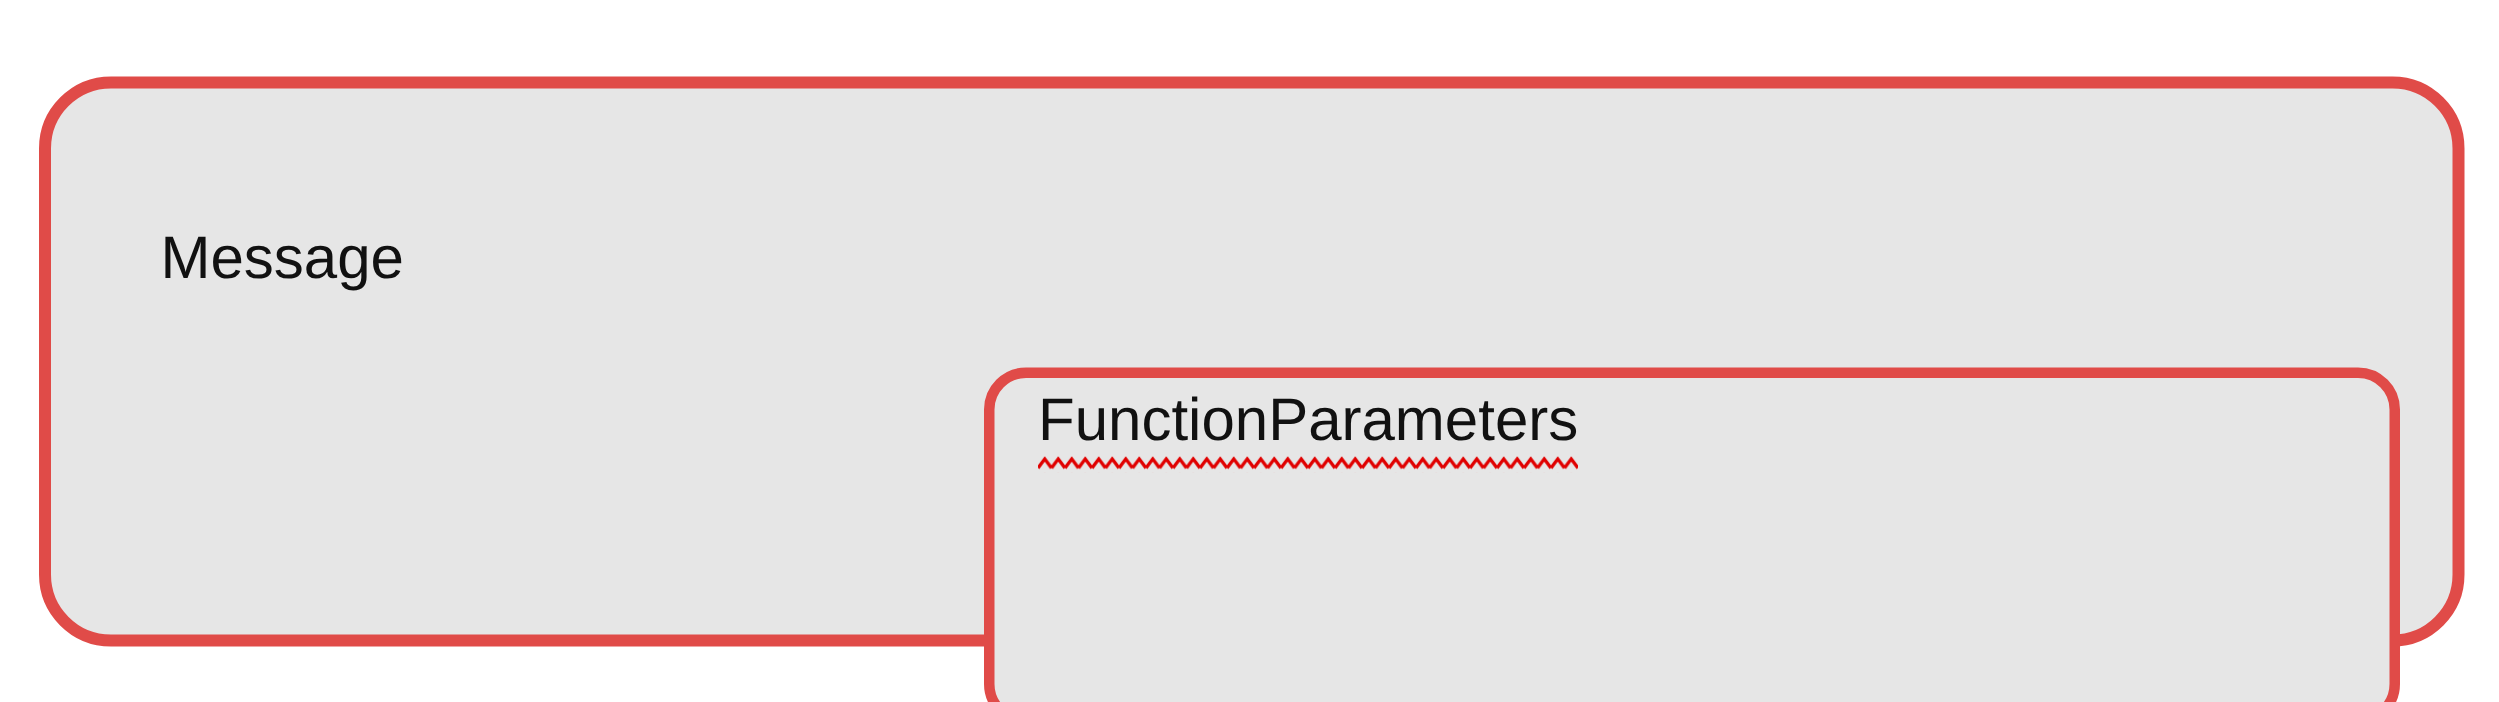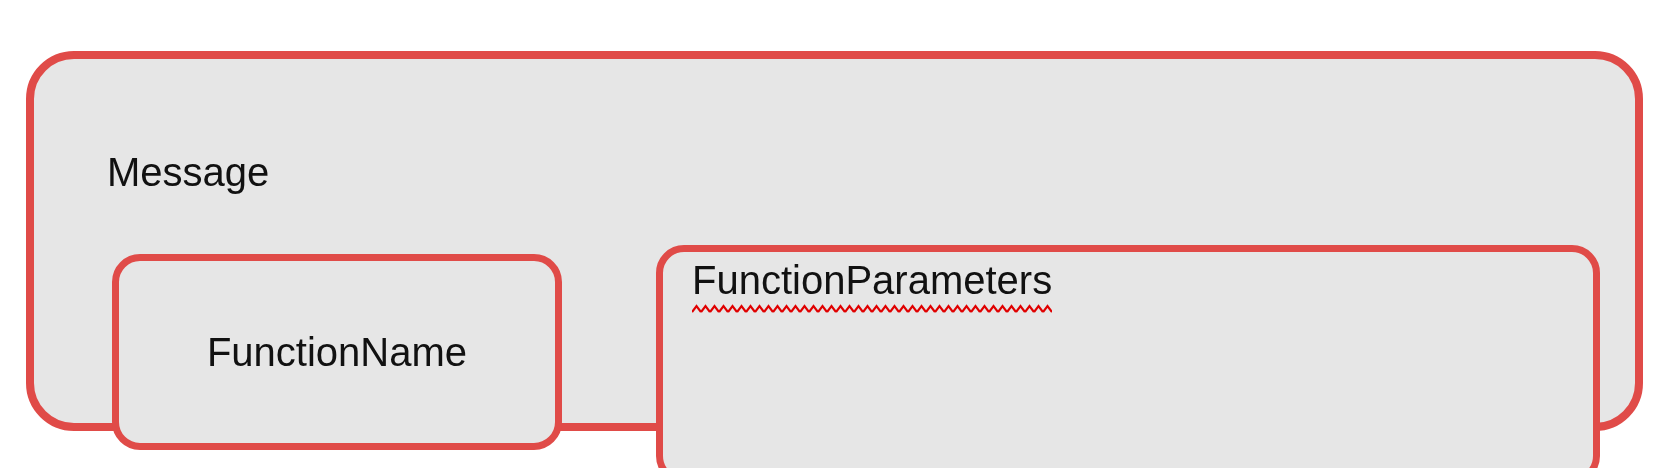--- a/index.html
+++ b/index.html
@@ -102,23 +102,20 @@
 </style>
 </head>
 <body>
 
 <div class="canvas">
 
   <div class="message-box">
 
     <span class="message-label">Message</span>
 
-    <div class="function-name-box">
-      <span>FunctionName</span>
-    </div>
 
     <div class="function-parameters-box">
 
       <div class="fp-label-wrap">
         <span class="fp-label">FunctionParameters</span>
         <svg class="squiggle" xmlns="http://www.w3.org/2000/svg" preserveAspectRatio="none">
           <defs>
             <pattern id="zigzag" width="9" height="11" patternUnits="userSpaceOnUse">
               <path d="M0 8 L4.5 2 L9 8" fill="none" stroke="currentColor" stroke-width="2.2"></path>
             </pattern>

